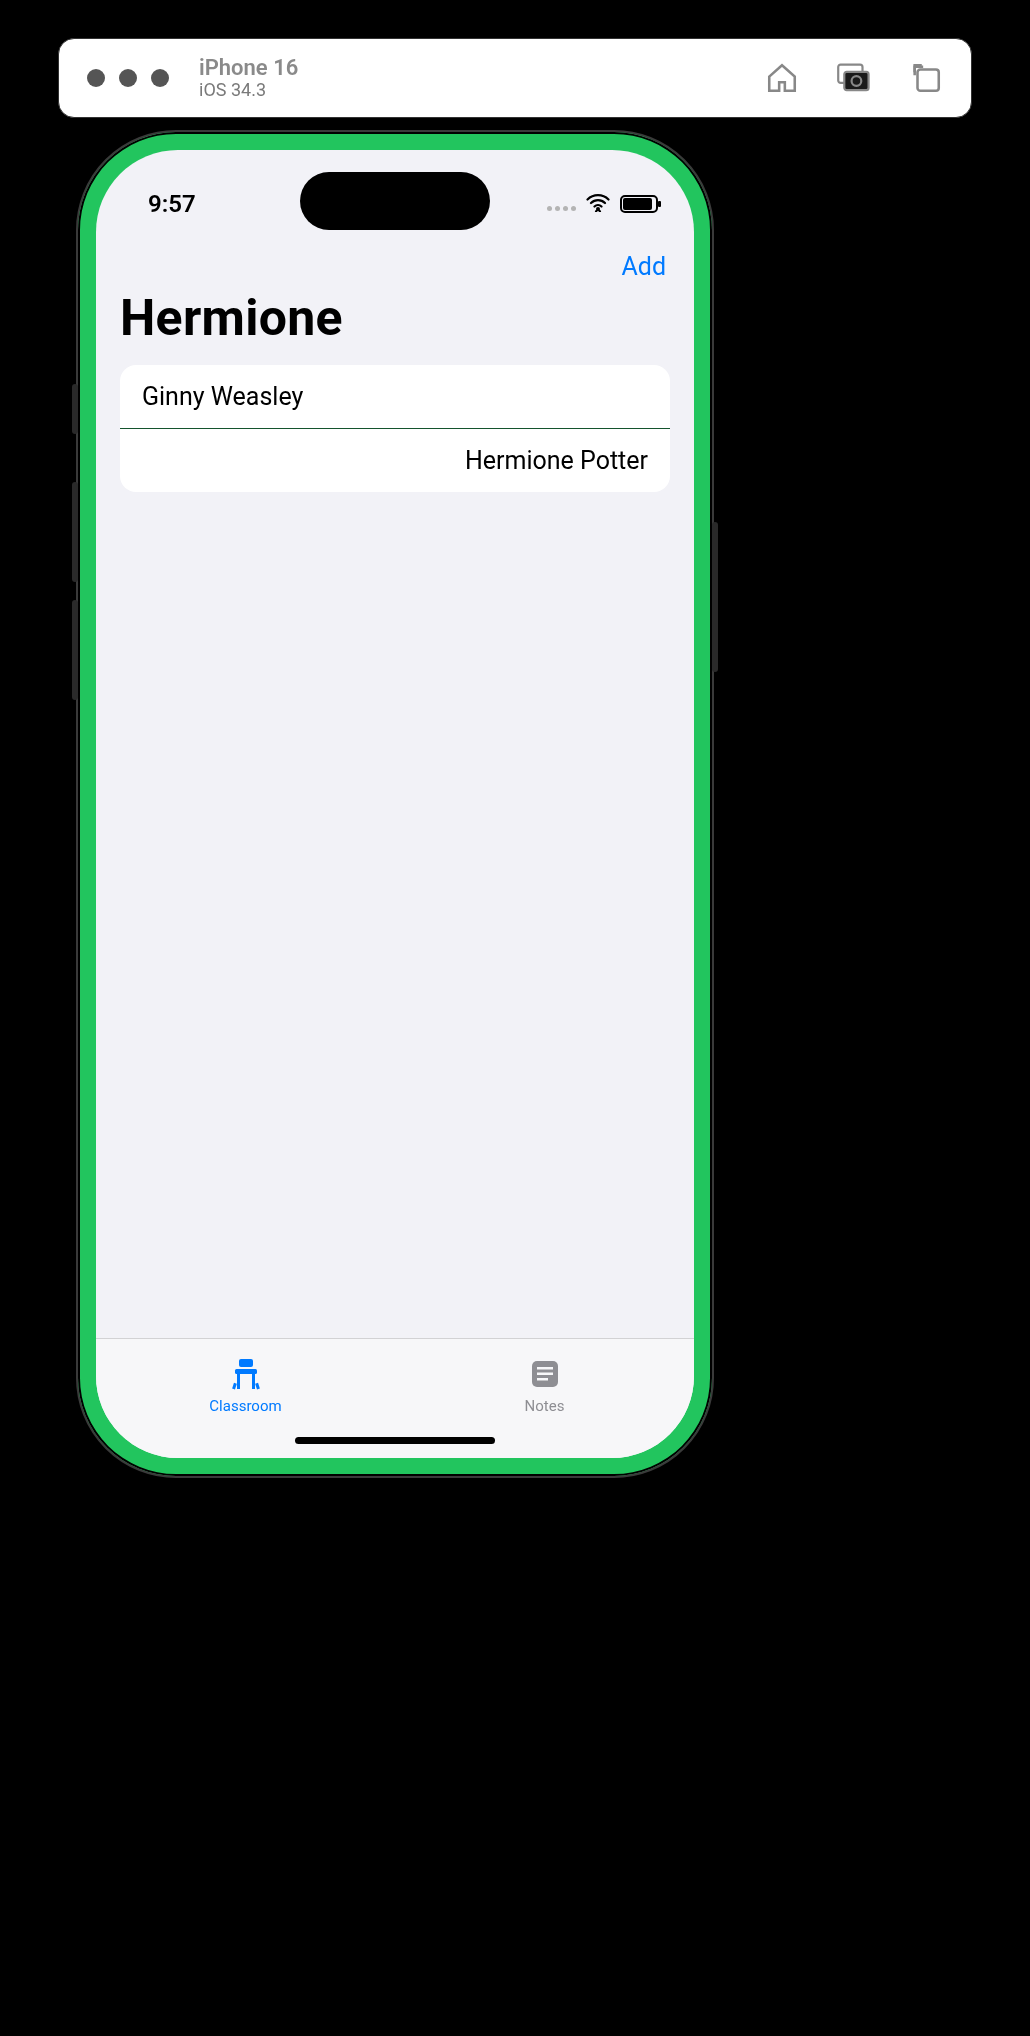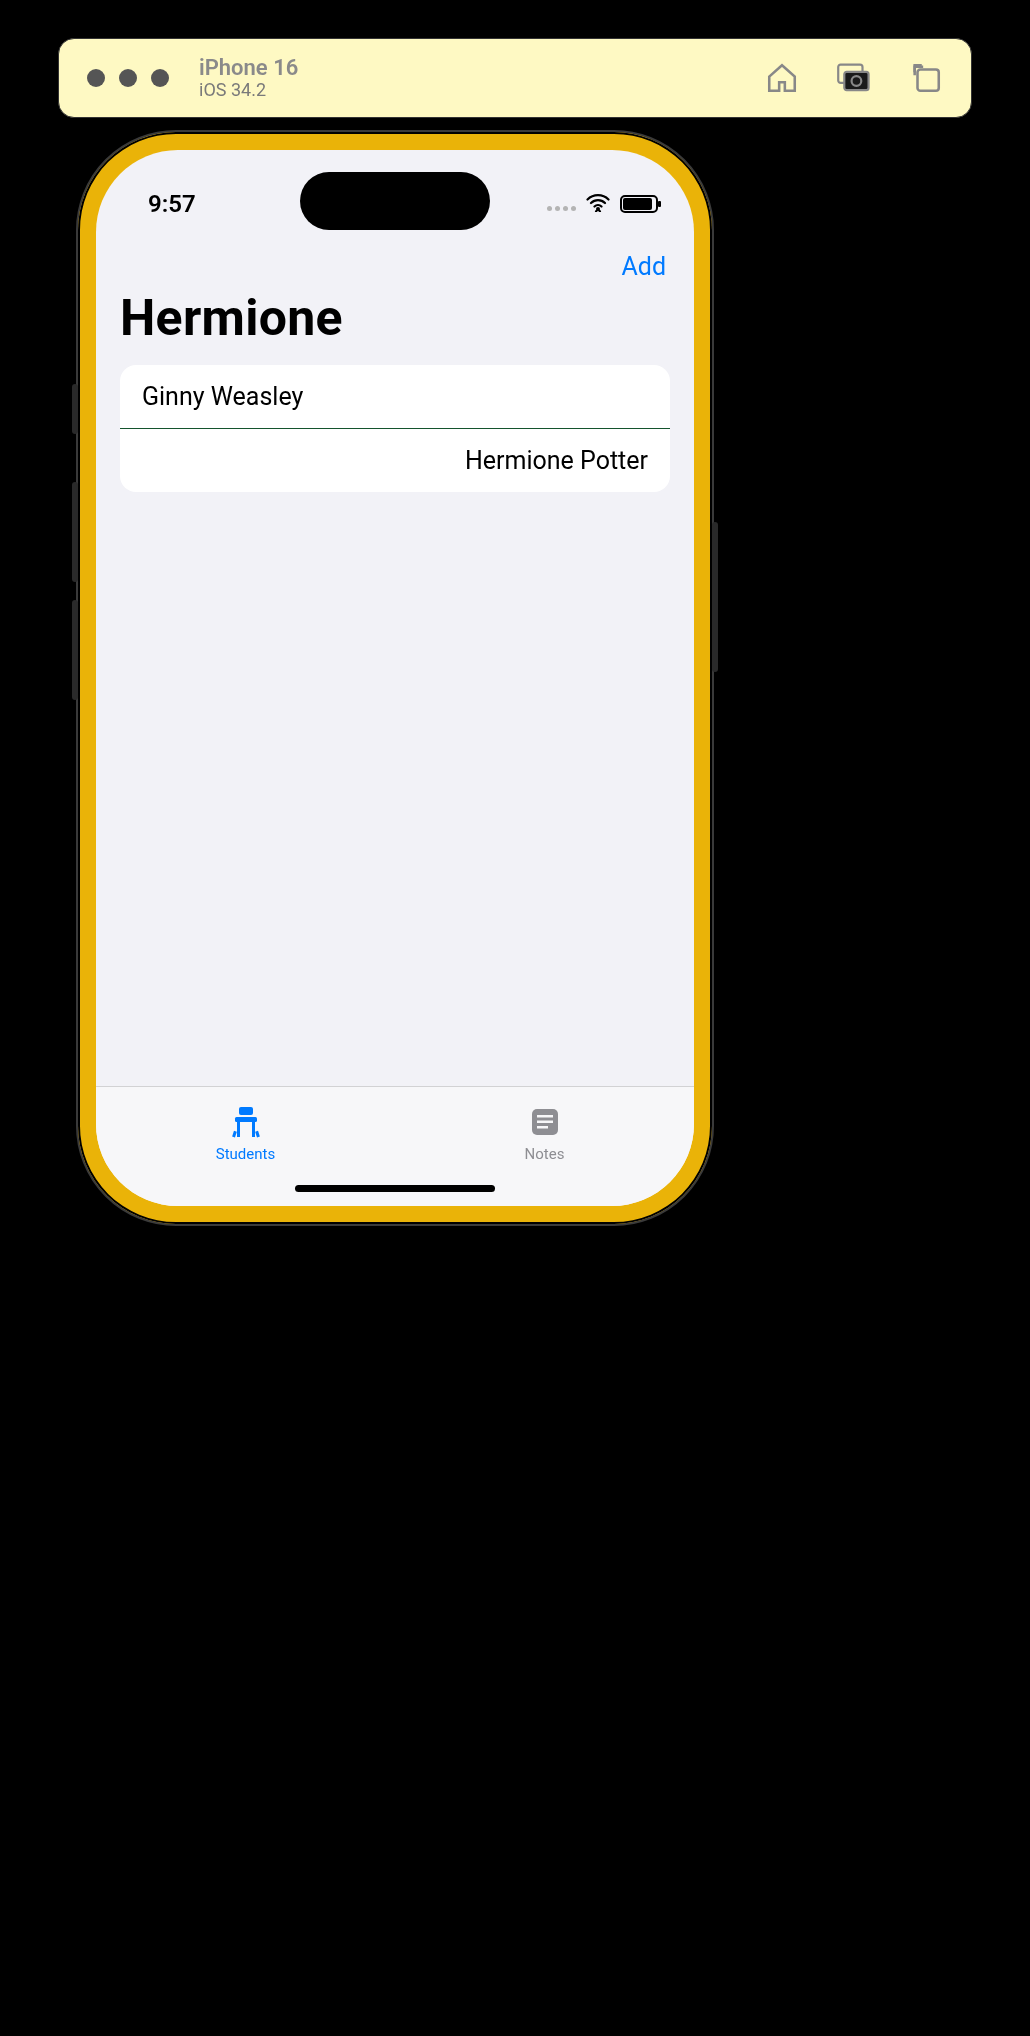--- a/index.html
+++ b/index.html
@@ -15,21 +15,21 @@
       position: relative;
       overflow: hidden;
     }
     
     .sim-toolbar {
       position: absolute;
       top: 38px;
       left: 58px;
       right: 58px;
       height: 80px;
-      background: #fef9c3;
+      background: #ffffff;
       border: 1px solid #333;
       border-radius: 16px;
       display: flex;
       align-items: center;
       padding: 0 28px;
       color: #888;
     }
     .traffic-dots {
       display: flex;
       gap: 14px;
@@ -62,23 +62,23 @@
     }
     .sim-icon svg { width: 34px; height: 34px; display:block; }
     .sim-icon { color:#888; }
 
     
     .phone-frame {
       position: absolute;
       top: 130px;
       left: 76px;
       width: 638px;
-      height: 1096px;
+      height: 1348px;
       border-radius: 100px;
-      background: #eab308;
+      background: #22c55e;
       border: 2px solid #3a3a3a;
       box-shadow: 0 0 0 2px #000 inset;
       padding: 18px;
     }
     .side-btn {
       position:absolute;
       background:#2a2a2a;
       border-radius:3px;
     }
     .side-left-1 { left:-6px; top:252px; width:6px; height:50px; }
@@ -200,21 +200,21 @@
 <body>
 
 <div class="sim-toolbar">
   <div class="traffic-dots">
     <div class="traffic-dot"></div>
     <div class="traffic-dot"></div>
     <div class="traffic-dot"></div>
   </div>
   <div class="sim-title-block">
     <div class="sim-title">iPhone 16</div>
-    <div class="sim-subtitle">iOS 34.2</div>
+    <div class="sim-subtitle">iOS 34.3</div>
   </div>
   <div class="sim-spacer"></div>
   <div class="sim-icons">
     <div class="sim-icon">
       <svg viewBox="0 0 24 24" fill="none" stroke="currentColor" stroke-width="1.8">
           <path d="M3 11 L12 3 L21 11 V21 H14 V15 H10 V21 H3 Z"></path>
         </svg>
     </div>
     <div class="sim-icon">
       <svg viewBox="0 0 28 24" fill="none" stroke="currentColor" stroke-width="1.8">
@@ -289,21 +289,21 @@
         <span>
           <svg viewBox="0 0 40 34" fill="currentColor">
             <rect x="13" y="2" width="14" height="8" rx="2"></rect>
             <rect x="9" y="12" width="22" height="5" rx="1.5"></rect>
             <rect x="11" y="17" width="3" height="15"></rect>
             <rect x="26" y="17" width="3" height="15"></rect>
             <rect x="7" y="26" width="3" height="6" transform="rotate(18 8 29)"></rect>
             <rect x="30" y="26" width="3" height="6" transform="rotate(-18 32 29)"></rect>
           </svg>
         </span>
-        <span>Students</span>
+        <span>Classroom</span>
       </div>
       <div class="tab inactive">
         <span>
           <svg viewBox="0 0 34 34" fill="currentColor">
             <rect x="4" y="4" width="26" height="26" rx="5"></rect>
             <rect x="9" y="10" width="16" height="2.5" fill="#f7f7f9"></rect>
             <rect x="9" y="15.5" width="16" height="2.5" fill="#f7f7f9"></rect>
             <rect x="9" y="21" width="11" height="2.5" fill="#f7f7f9"></rect>
           </svg>
         </span>

